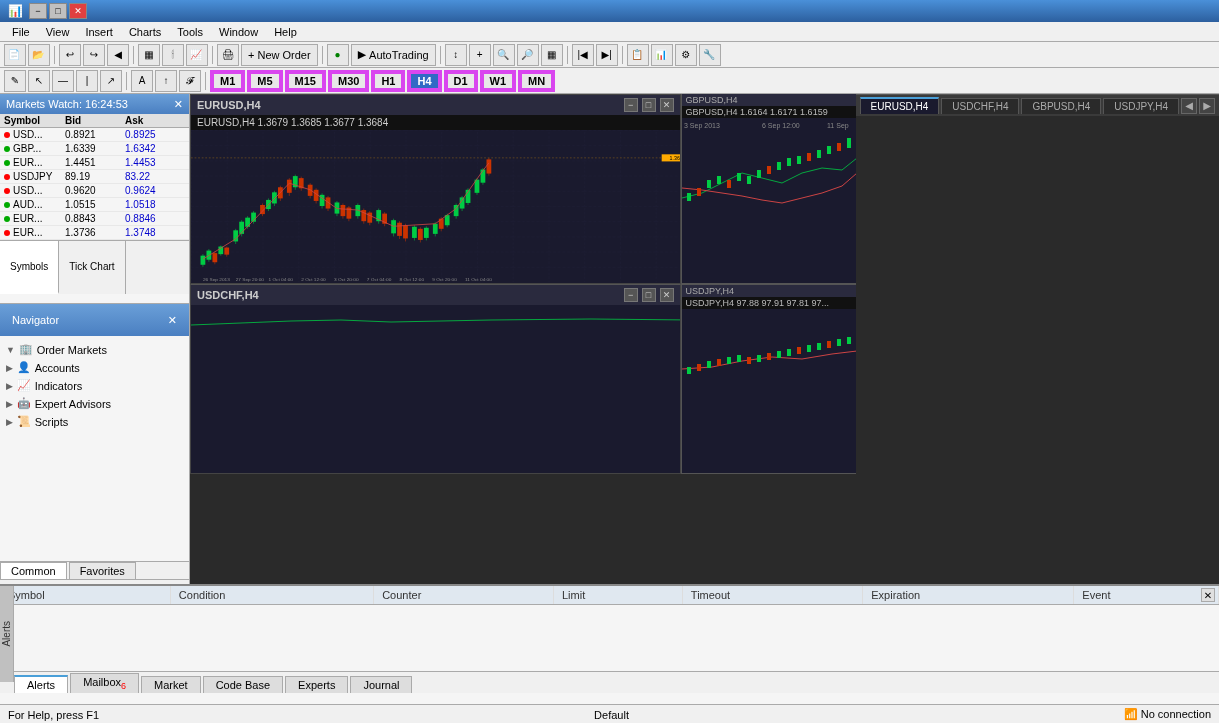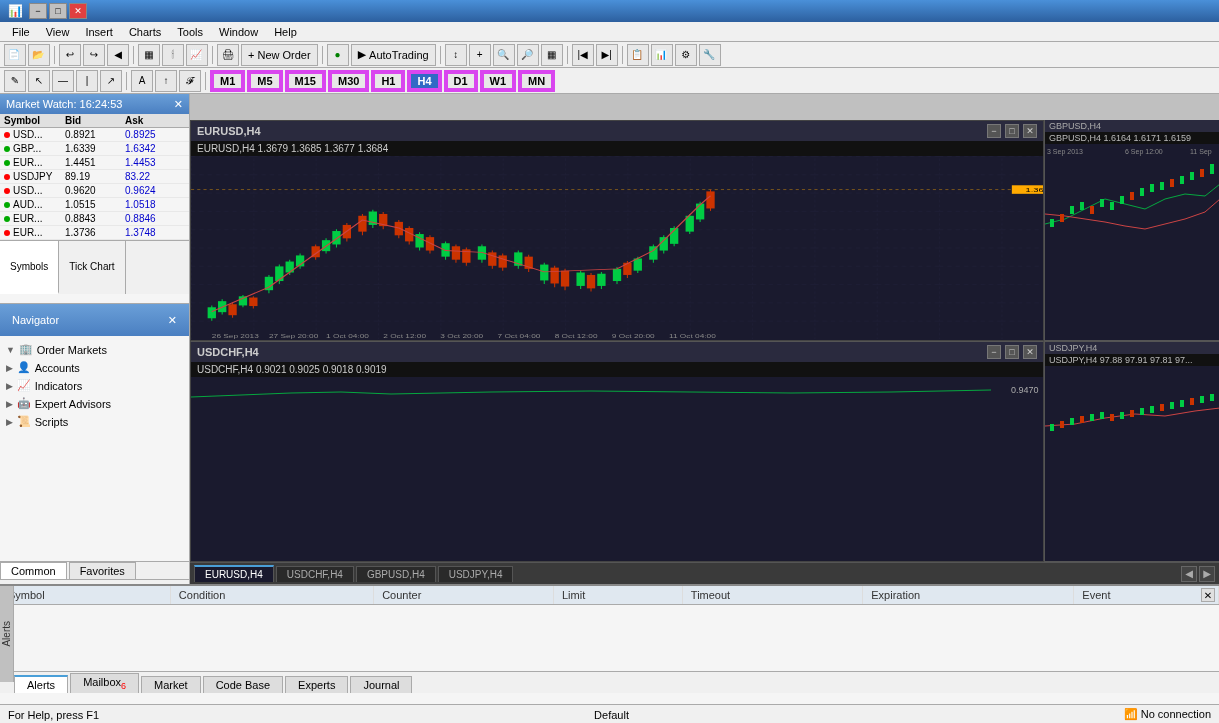--- a/index.html
+++ b/index.html
@@ -47,21 +47,21 @@
     
     
     #navigator { flex: 1; }
     #navigator-header { background: linear-gradient(to bottom, #6a9fd8, #4a7fc1); color: white; padding: 2px 12px; display: flex; align-items: center; justify-content: space-between; height: 32px; }
     #navigator-body { padding: 4px 0; }
     .nav-group { margin: 1px 0; }
     .nav-group-header { display: flex; align-items: center; gap: 4px; padding: 2px 6px; cursor: pointer; font-size: 11px; }
     .expand-icon { font-size: 9px; color: #666; }
     
     
-    #center-content { flex: 1; display: flex; flex-direction: column; background: #2a2a2a; margin-top: 26px; }
+    #center-content { flex: 1; display: flex; flex-direction: row; background: #2a2a2a; }
     
     
     #charts-area { display: flex; flex: 1; }
     #main-charts { flex: 1; display: flex; flex-direction: column; }
     
     
     .chart-container { flex: 1; background: #1a1a2e; border: 1px solid #444; position: relative; overflow: hidden; }
     .chart-header { background: #2a2a3e; color: #aaa; font-size: 10px; padding: 2px 6px; display: flex; align-items: center; justify-content: space-between; height: 20px; }
     .chart-header .chart-title { color: #ccc; font-size: 11px; font-weight: bold; }
     .chart-header .chart-controls { display: flex; gap: 4px; }
@@ -183,21 +183,21 @@
   <button class="timeframe-btn">W1</button>
   <button class="timeframe-btn">MN</button>
 </div>
 
 <div id="main-layout" style="display:flex; height:490px;">
 
   <div id="left-panel">
 
     <div id="market-watch">
       <div id="market-watch-header">
-        <span>Market Watch: 16:24:53</span>
+        <span>Markets Watch: 16:24:53</span>
         <span style="cursor:pointer;">✕</span>
       </div>
       <div class="mw-col-header">
         <span>Symbol</span>
         <span>Bid</span>
         <span>Ask</span>
       </div>
       <div id="market-watch-body">
 
       <div class="mw-row">
@@ -481,21 +481,20 @@
 
         <div class="chart-container" style="height:72px; border-top:1px solid #555;">
           <div class="chart-header">
             <span class="chart-title">USDCHF,H4</span>
             <div class="chart-controls">
               <button class="chart-ctrl-btn">−</button>
               <button class="chart-ctrl-btn">□</button>
               <button class="chart-ctrl-btn">✕</button>
             </div>
           </div>
-          <div class="chart-info">USDCHF,H4  0.9021  0.9025  0.9018  0.9019</div>
           <div style="background:#1a1a2e; height:28px; position:relative;">
             <svg width="100%" height="28">
               <rect width="100%" height="28" fill="#1a1a2e"></rect>
               <text x="820" y="16" fill="#aaa" font-size="9" text-anchor="start">0.9470</text>
               <polyline points="0,20 50,18 100,16 150,15 200,17 250,16 300,15 400,14 500,15 600,16 700,15 800,13" fill="none" stroke="#00cc44" stroke-width="0.8"></polyline>
             </svg>
           </div>
         </div>
       </div>
 

